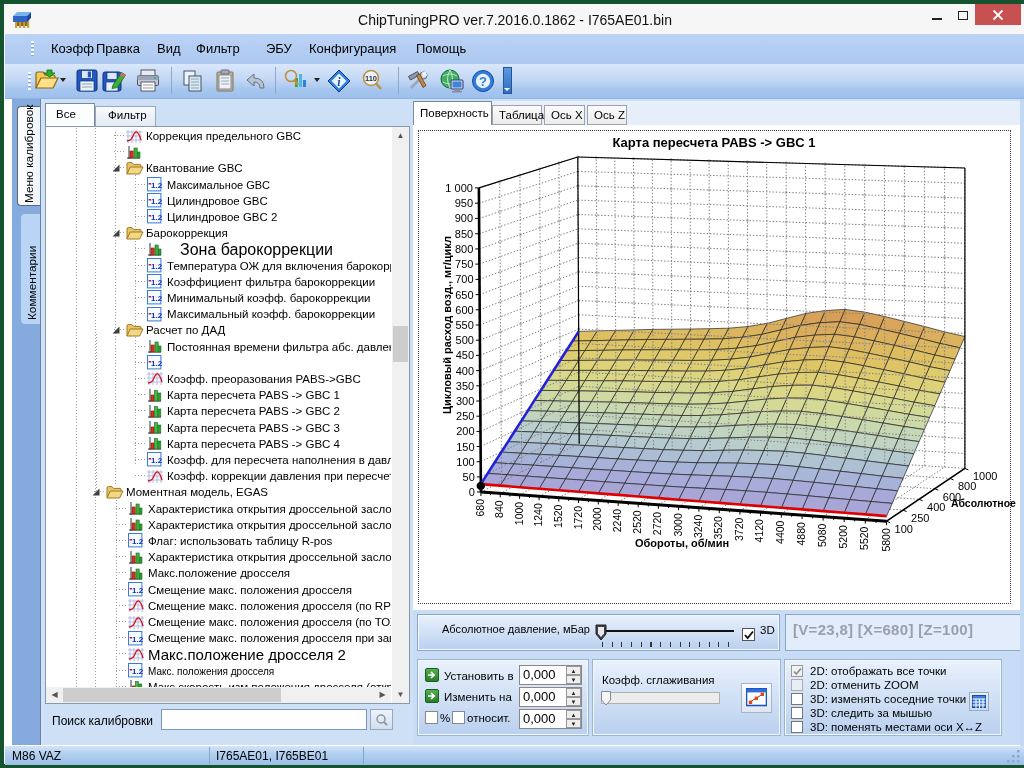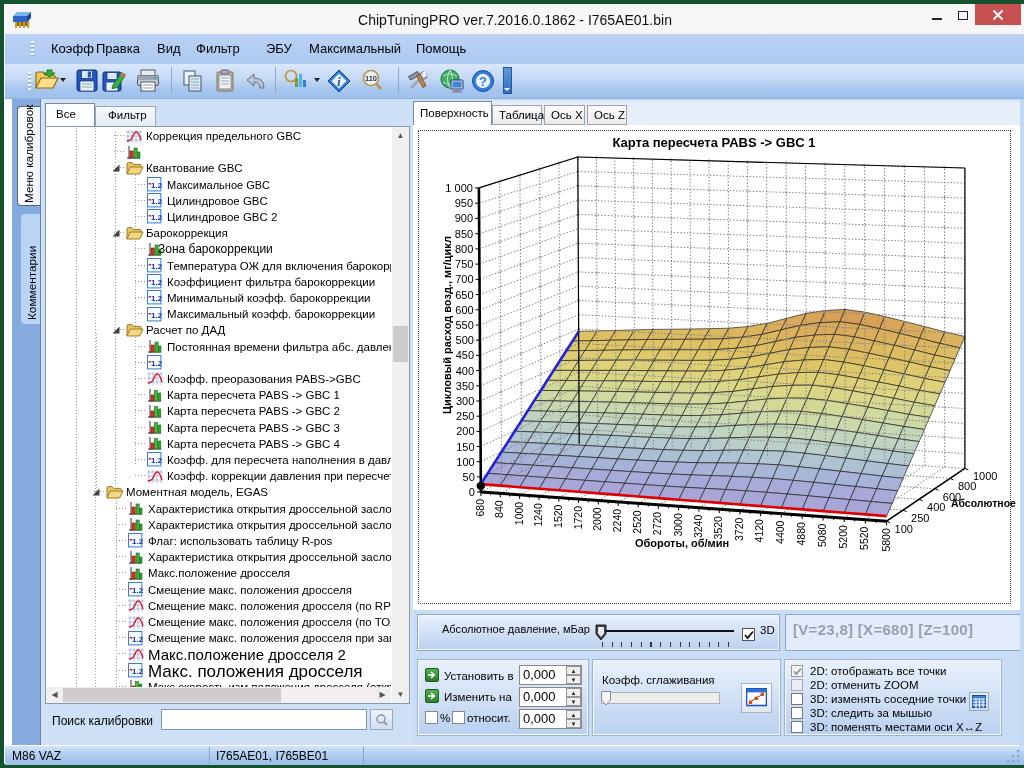--- a/index.html
+++ b/index.html
@@ -31,21 +31,21 @@
       <path d="M1.5 1.5 L10.5 10.5 M10.5 1.5 L1.5 10.5" stroke="#fff" stroke-width="1.8"></path>
     </svg>
 
 <div class="abs" style="left:1px;top:30px;width:1020px;height:30px;background:linear-gradient(#bad2f5,#adc9f0)"></div>
 <div class="abs" style="left:27px;top:37px;width:3px;height:16px;background-image:repeating-linear-gradient(to bottom,#f8fbff 0,#f8fbff 2px,#8aa8d0 2px,#8aa8d0 3px,transparent 3px,transparent 4px)"></div>
 <div class="abs" style="left:47px;top:37px;font-size:13px;color:#000">Коэфф</div>
     <div class="abs" style="left:92px;top:37px;font-size:13px;color:#000">Правка</div>
     <div class="abs" style="left:153px;top:37px;font-size:13px;color:#000">Вид</div>
     <div class="abs" style="left:192px;top:37px;font-size:13px;color:#000">Фильтр</div>
     <div class="abs" style="left:262px;top:37px;font-size:13px;color:#000">ЭБУ</div>
-    <div class="abs" style="left:305px;top:37px;font-size:13px;color:#000">Максимальный</div>
+    <div class="abs" style="left:305px;top:37px;font-size:13px;color:#000">Конфигурация</div>
     <div class="abs" style="left:412px;top:37px;font-size:13px;color:#000">Помощь</div>
 
 <div class="abs" style="left:1px;top:60px;width:1020px;height:35px;background:linear-gradient(#d9e7fa,#c3d8f4 45%,#a6c6ee 75%,#9dc0ec);border-bottom:1px solid #8fb2e0"></div>
 <div class="abs" style="left:24px;top:68px;width:3px;height:18px;background-image:repeating-linear-gradient(to bottom,#f8fbff 0,#f8fbff 2px,#8aa8d0 2px,#8aa8d0 3px,transparent 3px,transparent 4px)"></div>
 <svg style="position:absolute;left:29px;top:64px" width="26" height="26" viewBox="0 0 26 26">
       <path d="M3 20 L3 6 Q3 4 5 4 L10 4 L12 7 L20 7 Q22 7 22 9 L22 10" fill="#f5c95c" stroke="#8a6a10" stroke-width="1.2"></path>
       <path d="M3 20 L8 10 L25 10 L20 20 Z" fill="#ffe08a" stroke="#8a6a10" stroke-width="1.2"></path>
       <path d="M14 2 L19 2 L19 5 L22 5 L16.5 9 L11 5 L14 5 Z" fill="#2fae2f" stroke="#0d6e0d" stroke-width="0.8"></path>
     </svg>
 <div style="position:absolute;left:56px;top:74px;width:0;height:0;border-left:3.5px solid transparent;border-right:3.5px solid transparent;border-top:4px solid #222"></div>
@@ -228,21 +228,21 @@
         </svg>
 <div style="position:absolute;left:142px;top:222px;height:15px;line-height:15px;white-space:nowrap;font-size:11.5px;color:#000">Барокоррекция</div>
 <div style="position:absolute;left:131px;top:244px;width:12px;height:1px;background-image:repeating-linear-gradient(to right,#9aa0a8 0,#9aa0a8 1px,transparent 1px,transparent 3px)"></div>
 <svg style="position:absolute;left:143px;top:238px" width="16" height="16">
           <line x1="3" y1="1" x2="3" y2="14" stroke="#334" stroke-width="1"></line>
           <line x1="1" y1="13" x2="14" y2="13" stroke="#334" stroke-width="1"></line>
           <rect x="4" y="6" width="3.2" height="7" fill="#d83318" stroke="#7a1806" stroke-width="0.6"></rect>
           <rect x="8" y="3" width="3.2" height="10" fill="#3fae3f" stroke="#1a6d1a" stroke-width="0.6"></rect>
           <rect x="11.4" y="7" width="2.6" height="6" fill="#2f9e2f" stroke="#1a6d1a" stroke-width="0.6"></rect>
         </svg>
-<div style="position:absolute;left:154px;top:238px;height:15px;line-height:15px;white-space:nowrap;font-size:12px;color:#000">Зона барокоррекции</div>
+<div style="position:absolute;left:176px;top:238px;height:15px;line-height:15px;white-space:nowrap;font-size:16px;color:#000">Зона барокоррекции</div>
 <div style="position:absolute;left:131px;top:261px;width:12px;height:1px;background-image:repeating-linear-gradient(to right,#9aa0a8 0,#9aa0a8 1px,transparent 1px,transparent 3px)"></div>
 <svg style="position:absolute;left:143px;top:254px" width="15" height="15">
           <rect x="0.5" y="0.5" width="13.4" height="13.4" fill="#f6fbff" stroke="#3b7bd4"></rect>
           <rect x="1.6" y="6" width="2.4" height="1.5" fill="#cc2222"></rect>
           <text x="4.1" y="10.8" font-family="Liberation Sans,sans-serif" font-size="8" font-weight="bold" fill="#1133bb">1.2</text>
         </svg>
 <div style="position:absolute;left:163px;top:255px;height:15px;line-height:15px;white-space:nowrap;font-size:11.5px;color:#000">Температура ОЖ для включения барокорр</div>
 <div style="position:absolute;left:131px;top:277px;width:12px;height:1px;background-image:repeating-linear-gradient(to right,#9aa0a8 0,#9aa0a8 1px,transparent 1px,transparent 3px)"></div>
 <svg style="position:absolute;left:143px;top:270px" width="15" height="15">
           <rect x="0.5" y="0.5" width="13.4" height="13.4" fill="#f6fbff" stroke="#3b7bd4"></rect>
@@ -466,21 +466,21 @@
           </g>
           <path d="M1 12 Q5 12 7 7 Q9 2 11 3 Q13 4.5 15 11" fill="none" stroke="#dd1111" stroke-width="1.3"></path>
         </svg>
 <div style="position:absolute;left:144px;top:643px;height:15px;line-height:15px;white-space:nowrap;font-size:15px;color:#000">Макс.положение дросселя 2</div>
 <div style="position:absolute;left:112px;top:666px;width:12px;height:1px;background-image:repeating-linear-gradient(to right,#9aa0a8 0,#9aa0a8 1px,transparent 1px,transparent 3px)"></div>
 <svg style="position:absolute;left:124px;top:659px" width="15" height="15">
           <rect x="0.5" y="0.5" width="13.4" height="13.4" fill="#f6fbff" stroke="#3b7bd4"></rect>
           <rect x="1.6" y="6" width="2.4" height="1.5" fill="#cc2222"></rect>
           <text x="4.1" y="10.8" font-family="Liberation Sans,sans-serif" font-size="8" font-weight="bold" fill="#1133bb">1.2</text>
         </svg>
-<div style="position:absolute;left:144px;top:660px;height:15px;line-height:15px;white-space:nowrap;font-size:17px;color:#000">Макс. положения дросселя</div>
+<div style="position:absolute;left:144px;top:660px;height:15px;line-height:15px;white-space:nowrap;font-size:10px;color:#000">Макс. положения дросселя</div>
 <div style="position:absolute;left:112px;top:682px;width:12px;height:1px;background-image:repeating-linear-gradient(to right,#9aa0a8 0,#9aa0a8 1px,transparent 1px,transparent 3px)"></div>
 <svg style="position:absolute;left:124px;top:675px" width="16" height="16">
           <line x1="3" y1="1" x2="3" y2="14" stroke="#334" stroke-width="1"></line>
           <line x1="1" y1="13" x2="14" y2="13" stroke="#334" stroke-width="1"></line>
           <rect x="4" y="7" width="3" height="6" fill="#d83318" stroke="#7a1806" stroke-width="0.6"></rect>
           <rect x="7.4" y="2.5" width="3" height="10.5" fill="#46b846" stroke="#1a6d1a" stroke-width="0.6"></rect>
           <rect x="10.8" y="5" width="3" height="8" fill="#2f9e2f" stroke="#1a6d1a" stroke-width="0.6"></rect>
         </svg>
 <div style="position:absolute;left:144px;top:676px;height:15px;line-height:15px;white-space:nowrap;font-size:11.5px;color:#000">Макс.скорость изм.положения дросселя (откр</div>
 </div>

